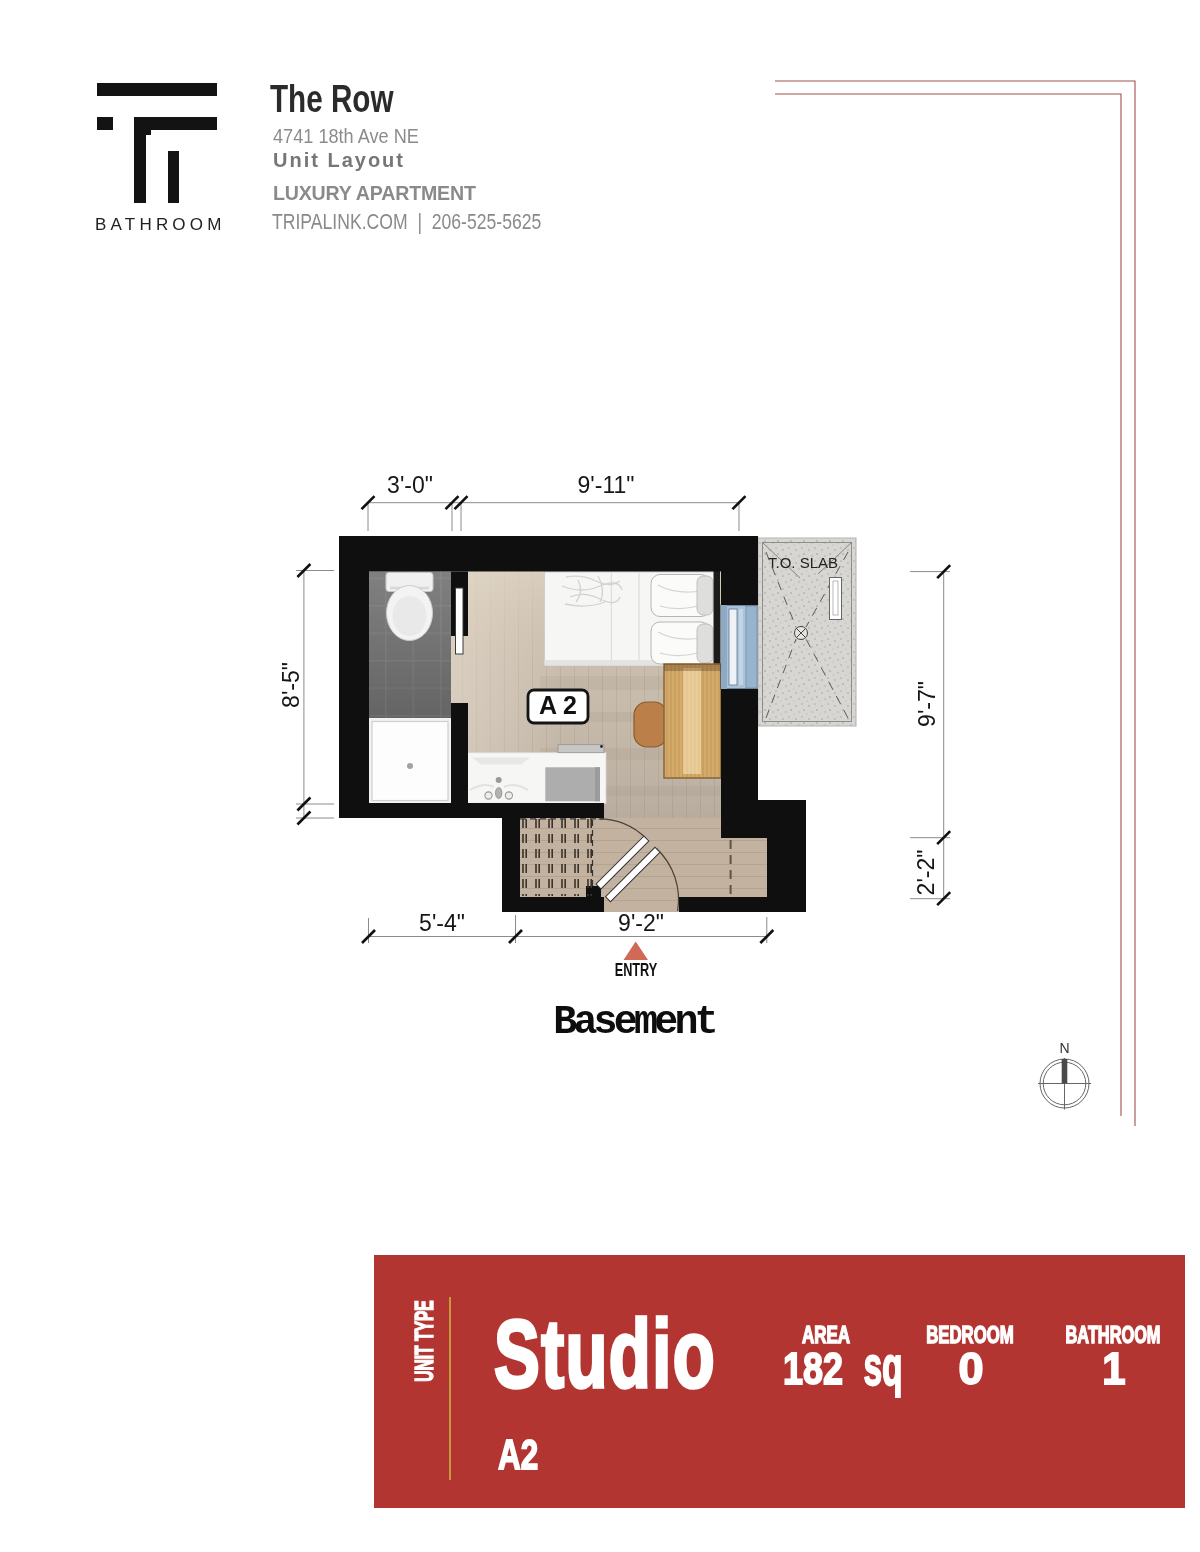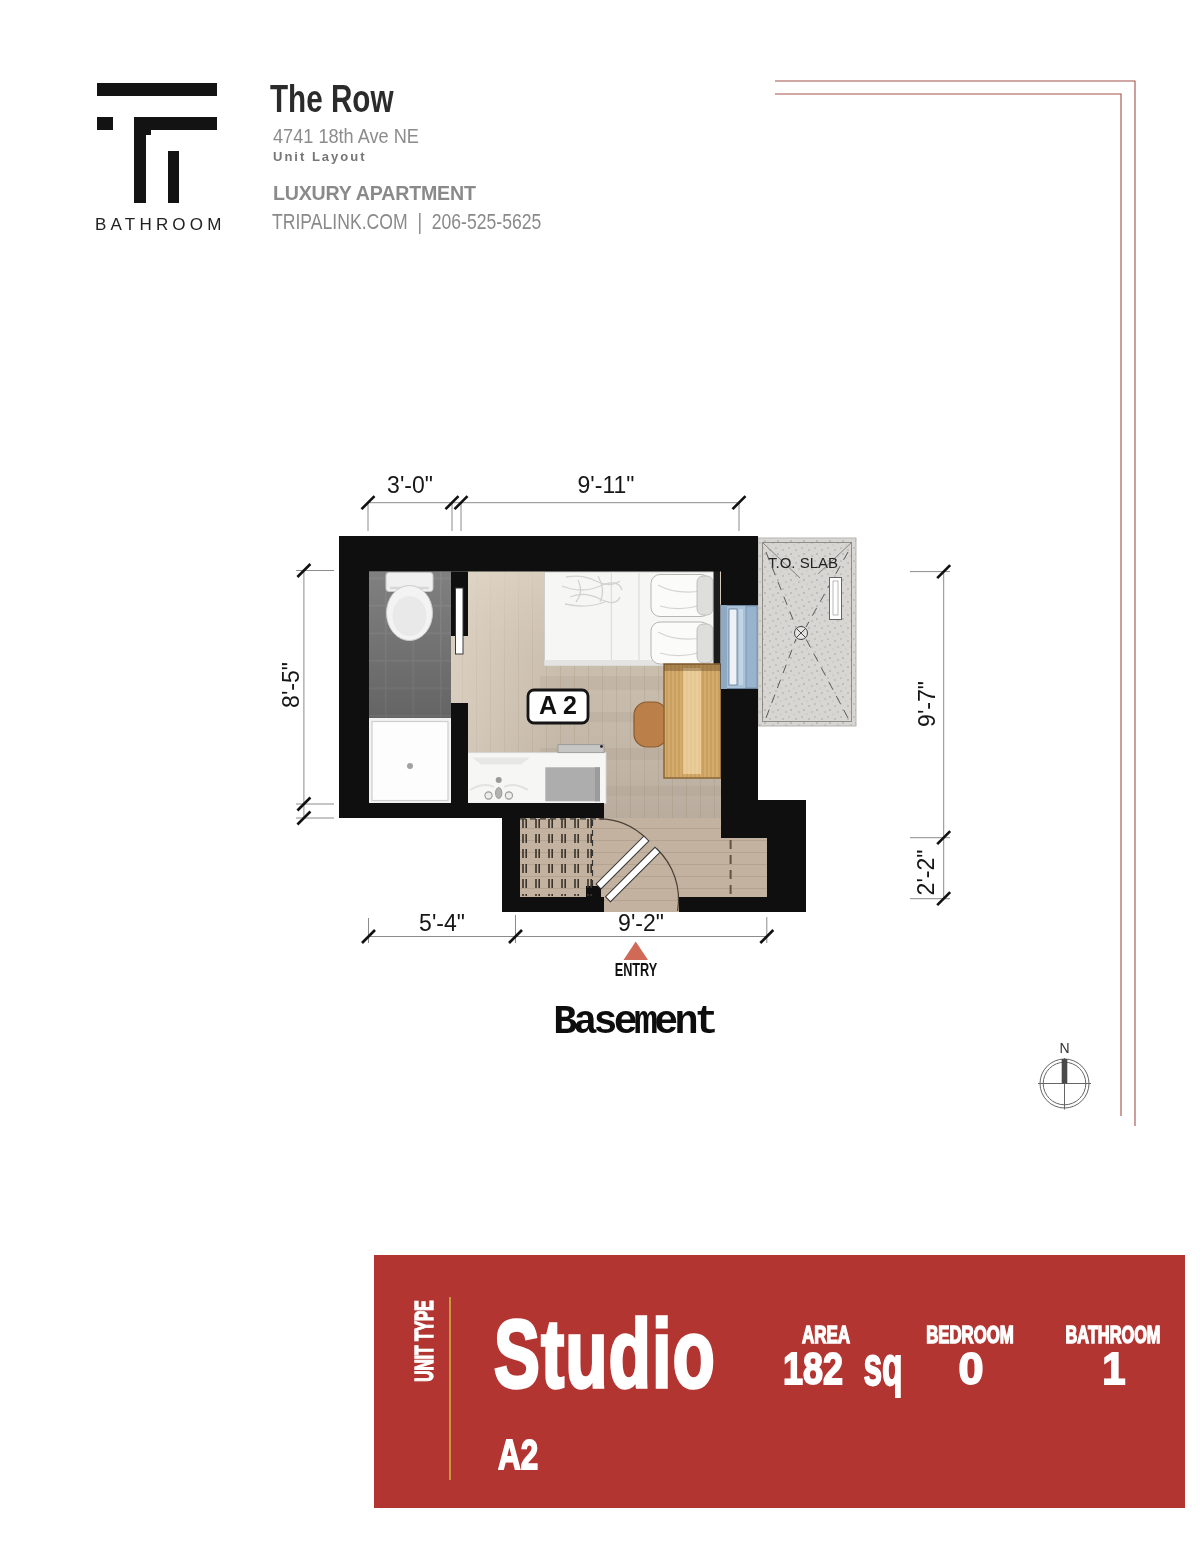--- a/index.html
+++ b/index.html
@@ -3,21 +3,21 @@
 <meta charset="utf-8">
 <style>
   html,body{margin:0;padding:0;background:#ffffff;}
   #page{position:relative;width:1200px;height:1552px;background:#ffffff;overflow:hidden;
         font-family:"Liberation Sans", sans-serif;}
   .abs{position:absolute;}
   
   .lg{position:absolute;background:#131313;}
   #h-title{left:270px;top:78px;font-size:38px;font-weight:bold;color:#2b2b2b;transform:scaleX(0.78);transform-origin:left top;}
   #h-addr{left:273px;top:125px;font-size:19.5px;color:#8c8c8c;transform:scaleX(0.93);transform-origin:left top;}
-  #h-unit{left:273px;top:149px;font-size:13px;font-weight:bold;color:#767676;letter-spacing:2px;}
+  #h-unit{left:273px;top:149px;font-size:20px;font-weight:bold;color:#767676;letter-spacing:2px;}
   #h-lux{left:273px;top:182px;font-size:20px;font-weight:bold;color:#8a8a8a;letter-spacing:-0.2px;transform:scaleX(0.98);transform-origin:left top;}
   #h-web{left:272px;top:209px;font-size:22px;color:#8a8a8a;transform:scaleX(0.80);transform-origin:left top;}
   #logo-text{left:95px;top:215px;width:126px;text-align:center;font-size:17px;color:#222;letter-spacing:4.2px;}
   
   #banner{left:374px;top:1255px;width:811px;height:253px;background:#b23531;}
   #b-unittype{left:344px;top:1326px;width:160px;height:30px;line-height:30px;text-align:center;
       color:#fff;font-weight:bold;font-size:26px;white-space:nowrap;-webkit-text-stroke:1.4px #fff;
       transform:rotate(-90deg) scaleX(0.60);transform-origin:center;}
   #b-goldline{left:448.5px;top:1297px;width:2.6px;height:183px;background:#c6993f;}
   #b-studio{left:494px;top:1299px;font-size:96px;color:#fff;font-weight:bold;transform:scaleX(0.715);transform-origin:left top;letter-spacing:2px;-webkit-text-stroke:3.5px #fff;}

